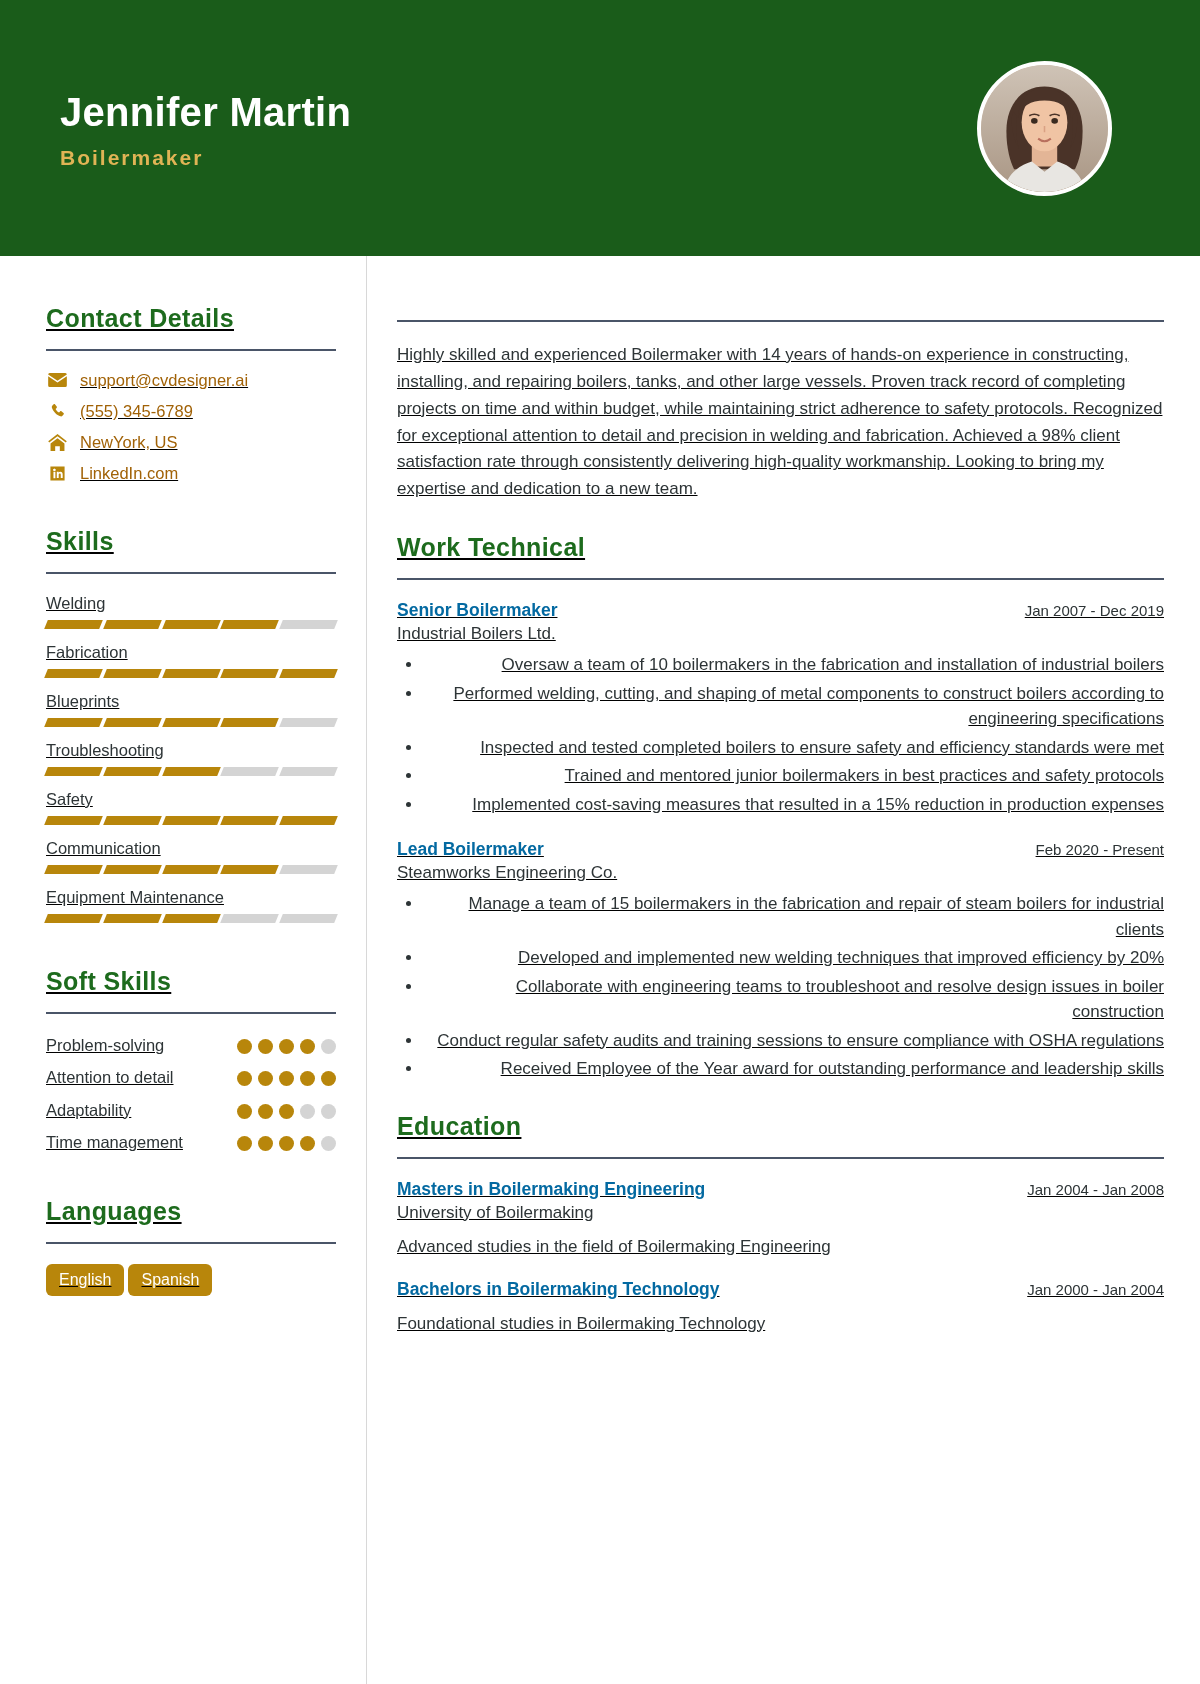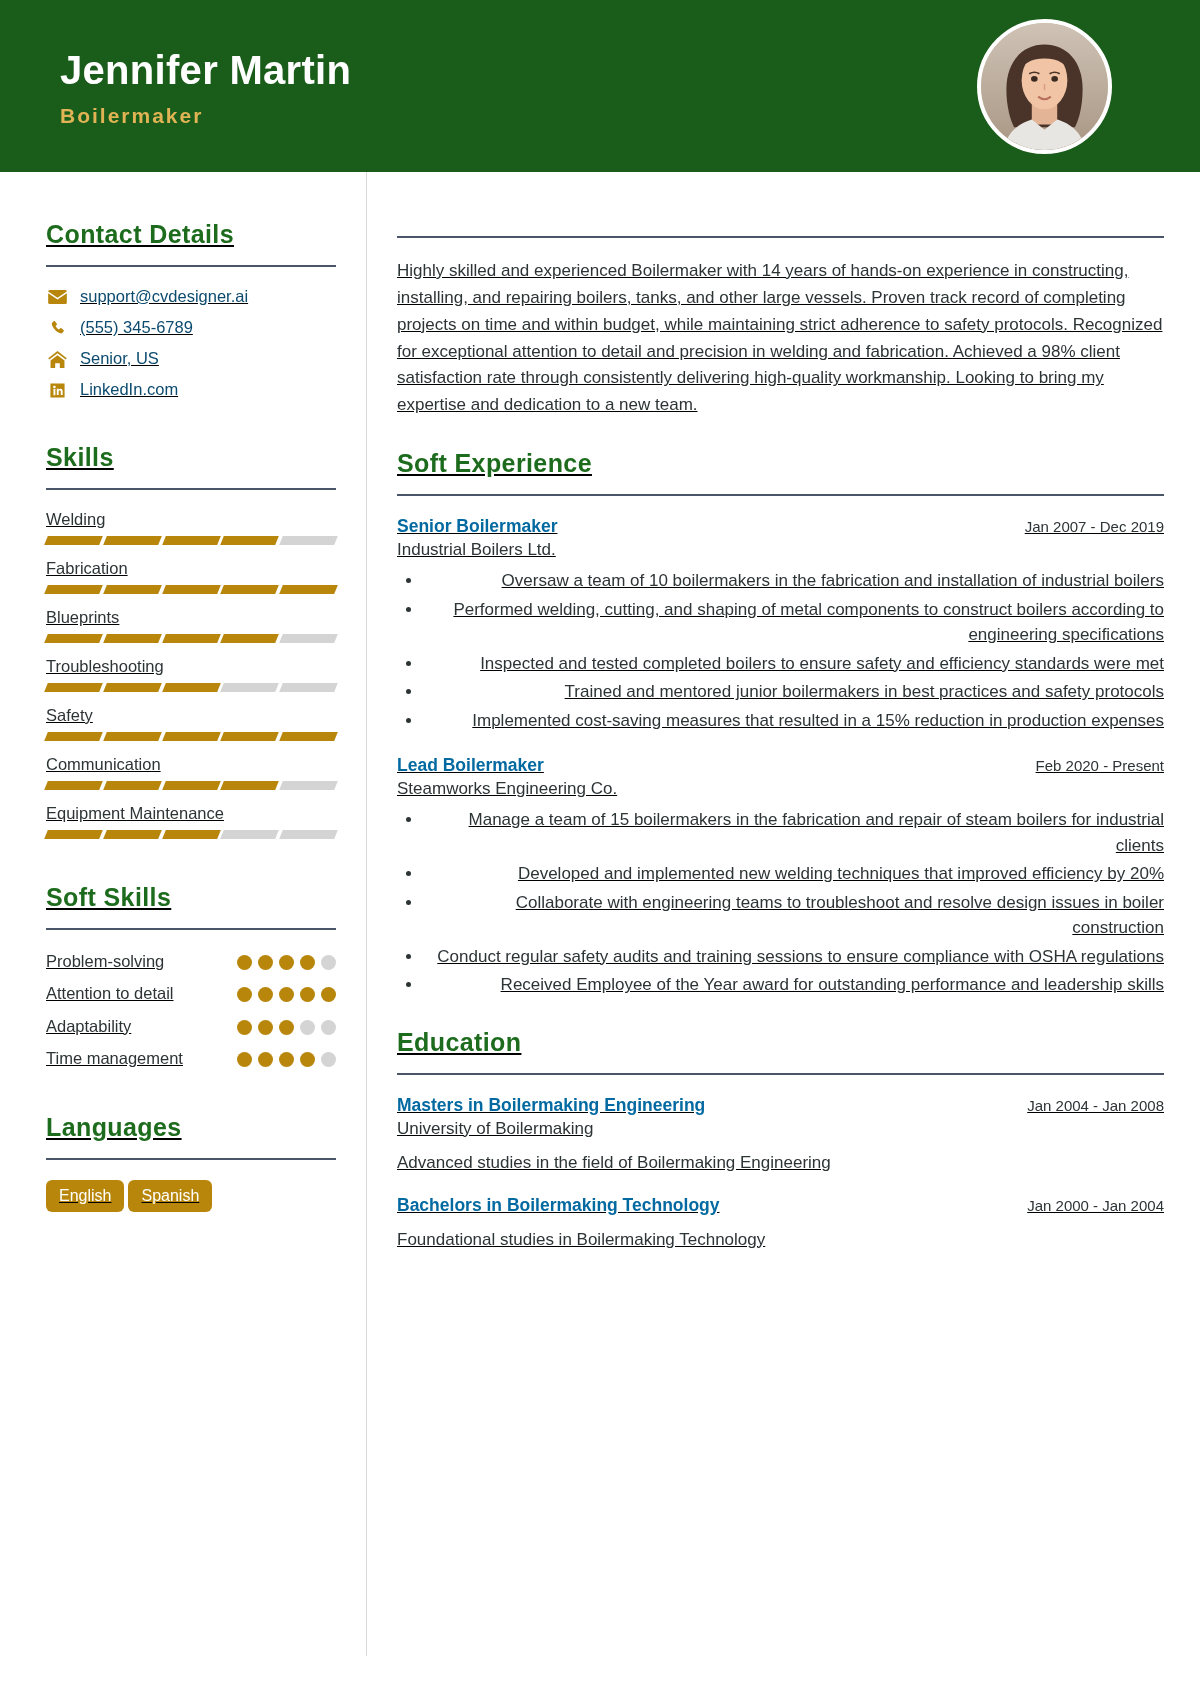--- a/index.html
+++ b/index.html
@@ -8,21 +8,21 @@
     height: 1684px;
     background: #ffffff;
     font-family: "Liberation Sans", sans-serif;
     -webkit-font-smoothing: antialiased;
   }
   .page { position: relative; width: 1200px; height: 1684px; background:#fff; overflow:hidden; }
 
   
   .header {
     position: relative;
-    height: 172px;
+    height: 256px;
     background: #1a5c1a;
     display: flex;
     align-items: center;
     padding: 0 60px 0 60px;
   }
   .header-text { flex: 1; padding-top: 4px; }
   .name {
     color: #ffffff;
     font-size: 40px;
     font-weight: bold;
@@ -75,24 +75,24 @@
     margin-top: 16px;
     margin-bottom: 20px;
   }
   .sec-block { margin-bottom: 44px; }
   .sec-block.main-block { margin-bottom: 30px; }
 
   
   .contact-list { margin-top: 2px; }
   .contact-item {
     display: flex;
-    align-items: flex-end;
+    align-items: flex-start;
     margin-bottom: 12px;
     font-size: 16.5px;
-    color: #0c4a6e;
+    color: #a16207;
   }
   .c-icon {
     width: 22px; height: 18px;
     flex: 0 0 22px;
     margin-right: 12px;
     display: flex; align-items: center; justify-content: center;
     color: #b8860b;
   }
   .c-icon svg { display: block; }
 
@@ -246,21 +246,21 @@
             </span>
             <span>(555) 345-6789</span>
           </div>
 
           <div class="contact-item">
             <span class="c-icon">
               <svg width="19" height="17" viewBox="0 0 24 22" fill="currentColor">
                   <path d="M12 0 0 9.3l1.3 1.7L12 2.9l10.7 8.1L24 9.3zM12 5.4 3 12.3V22h6v-6h6v6h6v-9.7z"></path>
                 </svg>
             </span>
-            <span>Senior, US</span>
+            <span>NewYork, US</span>
           </div>
 
           <div class="contact-item">
             <span class="c-icon">
               <svg width="17" height="17" viewBox="0 0 24 24" fill="currentColor">
                   <path d="M2 2h20v20H2zM6.3 9.6H9v9H6.3zm1.35-4.2A1.6 1.6 0 1 0 7.65 8.6a1.6 1.6 0 0 0 0-3.2zM11 9.6h2.6v1.25a2.9 2.9 0 0 1 2.6-1.4c2.1 0 3.1 1.35 3.1 3.85v4.9h-2.7v-4.4c0-1.2-.45-1.85-1.4-1.85-1 0-1.5.7-1.5 1.85v4.4H11z" fill="#b8860b"></path>
                   <path d="M6.3 9.6H9v9H6.3zm1.35-4.2A1.6 1.6 0 1 0 7.65 8.6a1.6 1.6 0 0 0 0-3.2zM11 9.6h2.6v1.25a2.9 2.9 0 0 1 2.6-1.4c2.1 0 3.1 1.35 3.1 3.85v4.9h-2.7v-4.4c0-1.2-.45-1.85-1.4-1.85-1 0-1.5.7-1.5 1.85v4.4H11z" fill="#ffffff"></path>
                 </svg>
             </span>
             <span>LinkedIn.com</span>
@@ -405,21 +405,21 @@
     </aside>
 
     <main class="main">
 
       <section class="sec-block main-block">
         <div class="rule"></div>
         <p class="summary">Highly skilled and experienced Boilermaker with 14 years of hands-on experience in constructing, installing, and repairing boilers, tanks, and other large vessels. Proven track record of completing projects on time and within budget, while maintaining strict adherence to safety protocols. Recognized for exceptional attention to detail and precision in welding and fabrication. Achieved a 98% client satisfaction rate through consistently delivering high-quality workmanship. Looking to bring my expertise and dedication to a new team.</p>
       </section>
 
       <section class="sec-block main-block">
-        <div class="sec-title main-title">Soft Experience</div>
+        <div class="sec-title main-title">Work Technical</div>
         <div class="rule"></div>
         <div id="work-list">
             <div class="entry">
       <div class="entry-head">
         <span class="entry-title">Senior Boilermaker</span>
         <span class="entry-date">Jan 2007 - Dec 2019</span>
       </div>
       <div class="entry-org">Industrial Boilers Ltd.</div>
       <ul class="bullets">
                 <li>Oversaw a team of 10 boilermakers in the fabrication and installation of industrial boilers</li>

